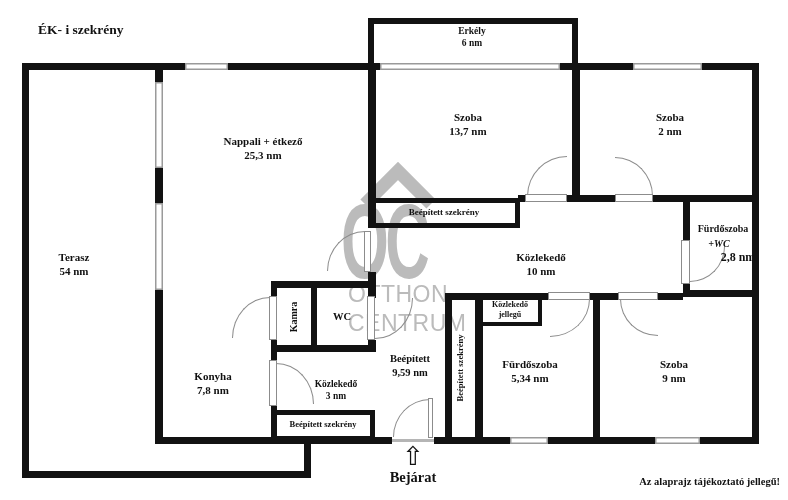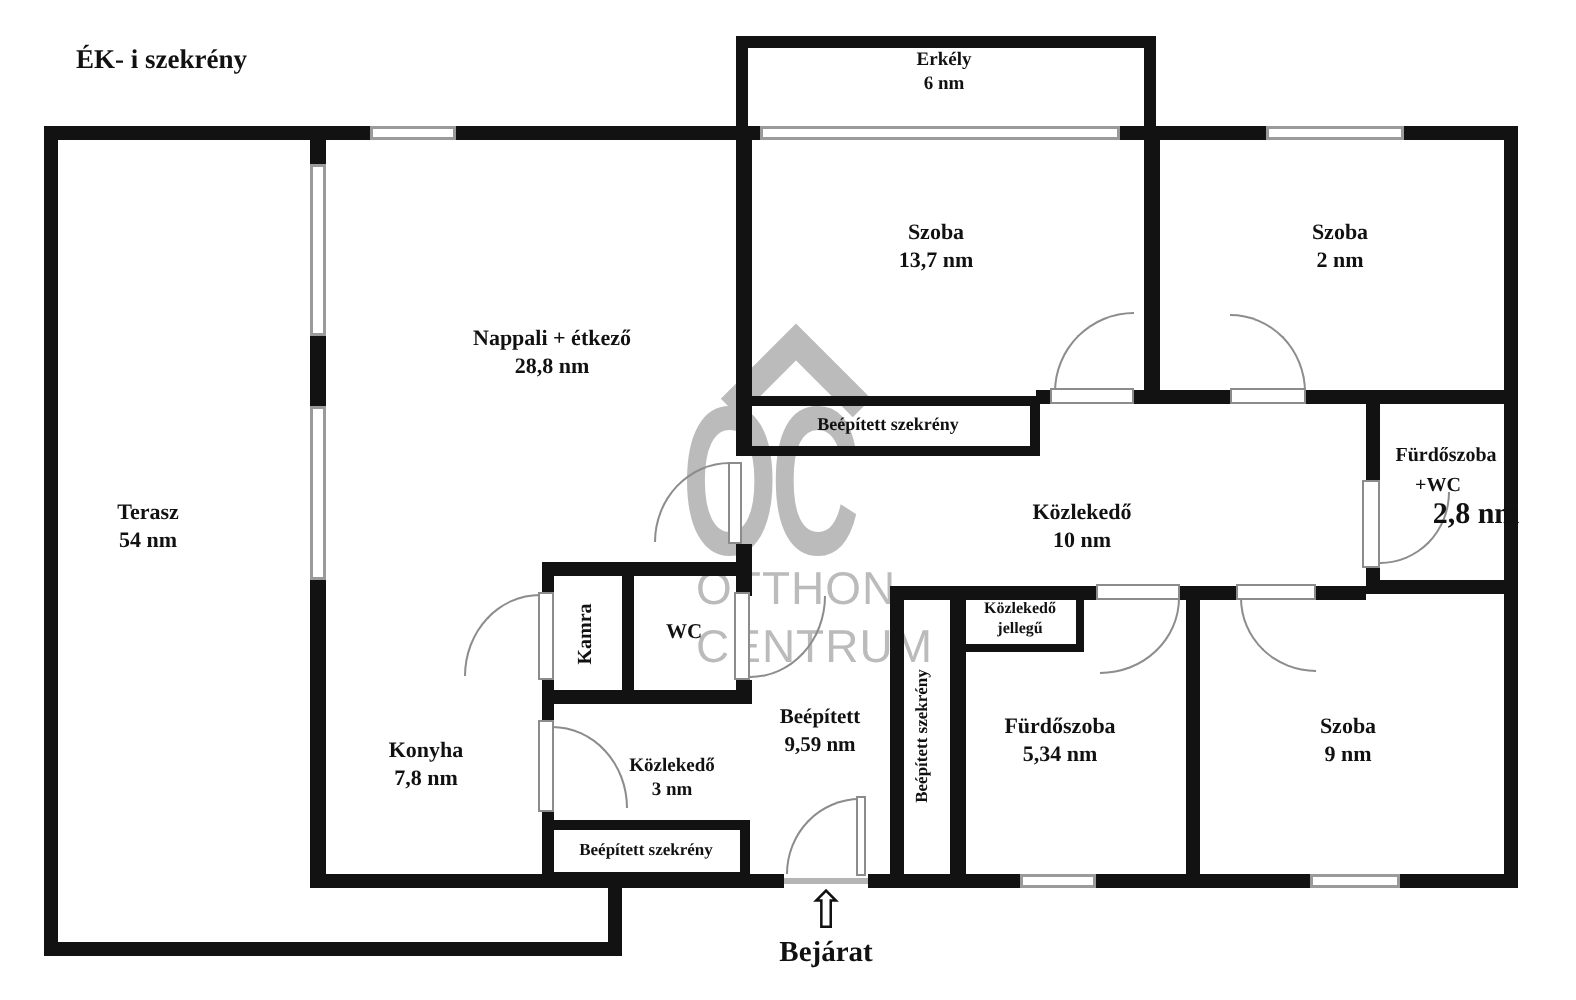--- a/index.html
+++ b/index.html
@@ -124,40 +124,40 @@
   <div class="lbl" style="left:468px;top:124px;">
     <div>Szoba</div>
     <div>13,7 nm</div>
   </div>
 
   <div class="lbl" style="left:670px;top:124px;">
     <div>Szoba</div>
     <div>2 nm</div>
   </div>
 
-  <div class="lbl" style="left:263px;top:177px;margin-left:13px;">
+  <div class="lbl" style="left:263px;top:148px;">
     <div>Nappali + étkező</div>
-    <div>28,8 nm</div>
+    <div>25,3 nm</div>
   </div>
 
   <div class="lbl" style="left:74px;top:264px;">
     <div>Terasz</div>
     <div>54 nm</div>
   </div>
 
   <div class="lbl" style="left:444px;top:213px;font-size:9px;">Beépített szekrény</div>
 
   <div class="lbl" style="left:541px;top:264px;">
     <div>Közlekedő</div>
     <div>10 nm</div>
   </div>
 
   <div class="lbl" style="left:723px;top:228px;font-size:10px;"><span>Fürdőszoba</span></div>
-  <div class="lbl" style="left:719px;top:243px;font-size:10px;"><span>+WC</span></div>
-  <div class="lbl" style="left:738px;top:258px;font-size:15px;"><span>2,8 nm</span></div>
+  <div class="lbl" style="left:719px;top:243px;font-size:10px;font-style:italic;"><span>+WC</span></div>
+  <div class="lbl" style="left:738px;top:258px;font-size:12px;"><span>2,8 nm</span></div>
 
   <div class="lbl rot" style="left:293px;top:317px;font-size:10px;">Kamra</div>
 
   <div class="lbl" style="left:342px;top:317px;font-size:10.5px;">WC</div>
 
   <div class="lbl" style="left:213px;top:383px;">
     <div>Konyha</div>
     <div>7,8 nm</div>
   </div>
 
@@ -186,14 +186,15 @@
   </div>
 
   <div class="lbl" style="left:674px;top:371px;">
     <div>Szoba</div>
     <div>9 nm</div>
   </div>
 
   <div class="arrow" style="left:413px;top:456px;">⇧</div>
   <div class="lbl" style="left:413px;top:477px;font-size:14.5px;">Bejárat</div>
 
+  <div class="lbl" style="left:auto;right:8px;top:475px;transform:none;font-size:10.5px;">Az alaprajz tájékoztató jellegű!</div>
 
 </div>
 
 </body></html>

